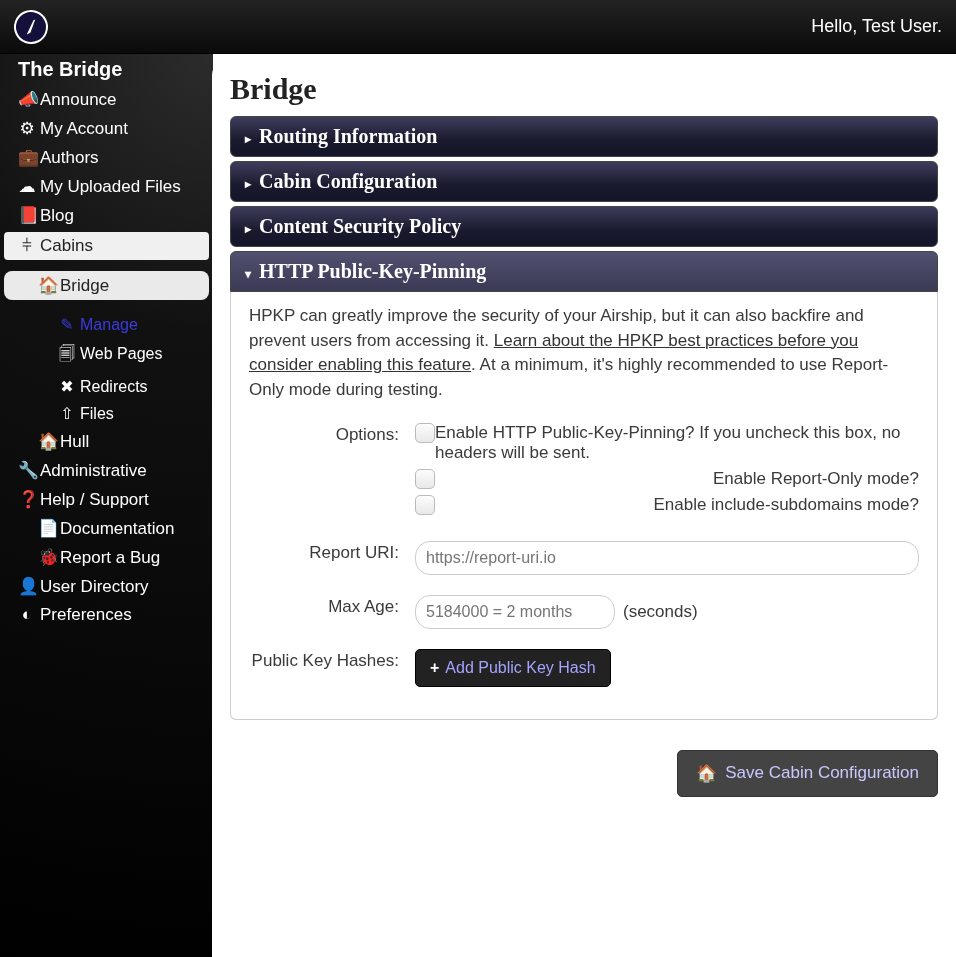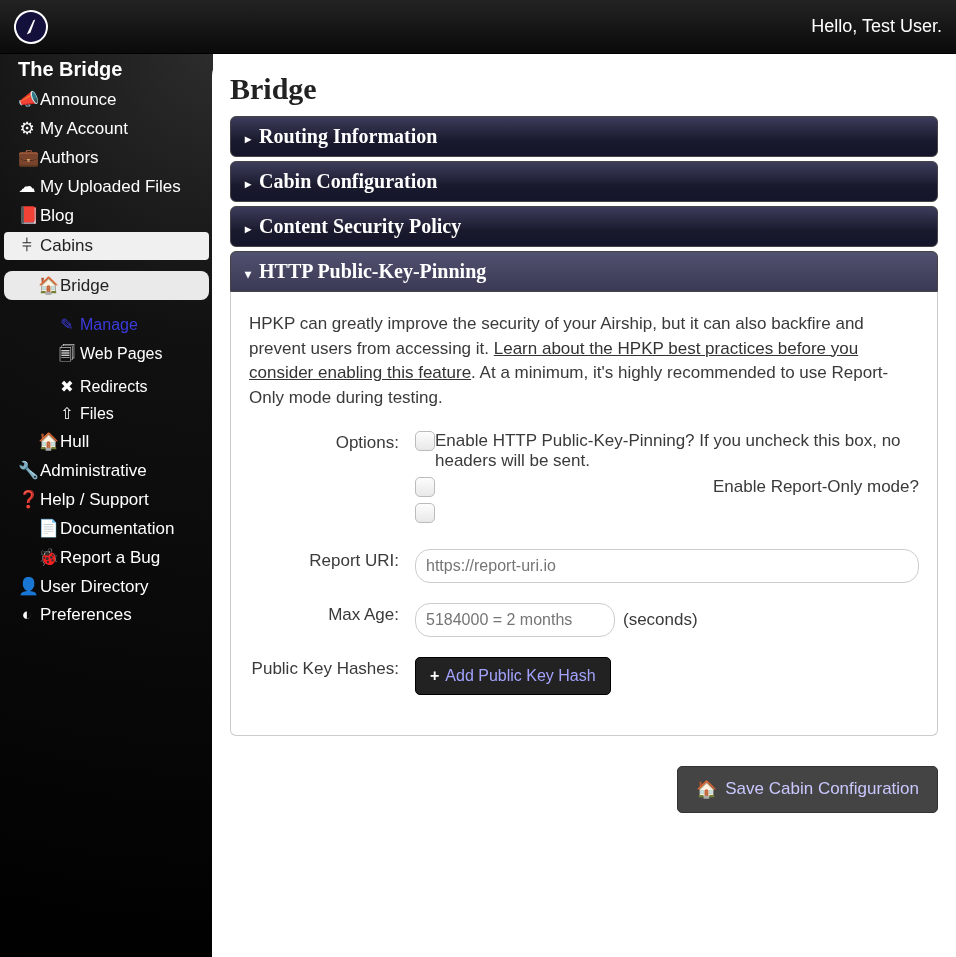--- a/index.html
+++ b/index.html
@@ -98,21 +98,21 @@
   background: linear-gradient(to bottom, #515170 0%, #3a3a55 100%);
   border-radius: 6px 6px 0 0;
   margin-bottom: 0;
 }
 .accordion-header .tri::before { content: "\25B8"; display:inline-block; font-size:12px;}
 .accordion-header.active .tri::before { content: "\25BE"; }
 .accordion-body {
   border: 1px solid #ccc;
   border-top: none;
   border-radius: 0 0 6px 6px;
-  padding: 20px 18px;
+  padding: 12px 18px;
   font-size: 17px;
   color: #3a3a3a;
 }
 .accordion-body p { margin-bottom: 20px; line-height: 1.45; }
 .accordion-body a { color: #333; text-decoration: underline; }
 .form-row { display: flex; margin-bottom: 20px; align-items: flex-start; gap: 16px; }
 .form-label { width: 150px; text-align: right; padding-top: 2px; }
 .form-field { flex: 1; }
 .opt { display: flex; align-items: flex-start; margin-bottom: 6px; justify-content: space-between; }
 .opt .chk {
@@ -210,20 +210,21 @@
             <div class="opt">
               <div class="chk"></div>
               <div>Enable HTTP Public-Key-Pinning? If you uncheck this box, no headers will be sent.</div>
             </div>
             <div class="opt">
               <div class="chk"></div>
               <div>Enable Report-Only mode?</div>
             </div>
             <div class="opt">
               <div class="chk"></div>
+              <div>Enable include-subdomains mode?</div>
             </div>
           </div>
         </div>
 
         <div class="form-row">
           <div class="form-label">Report URI:</div>
           <div class="form-field">
             <input type="text" class="text-input full" placeholder="https://report-uri.io" style="">
           </div>
         </div>

